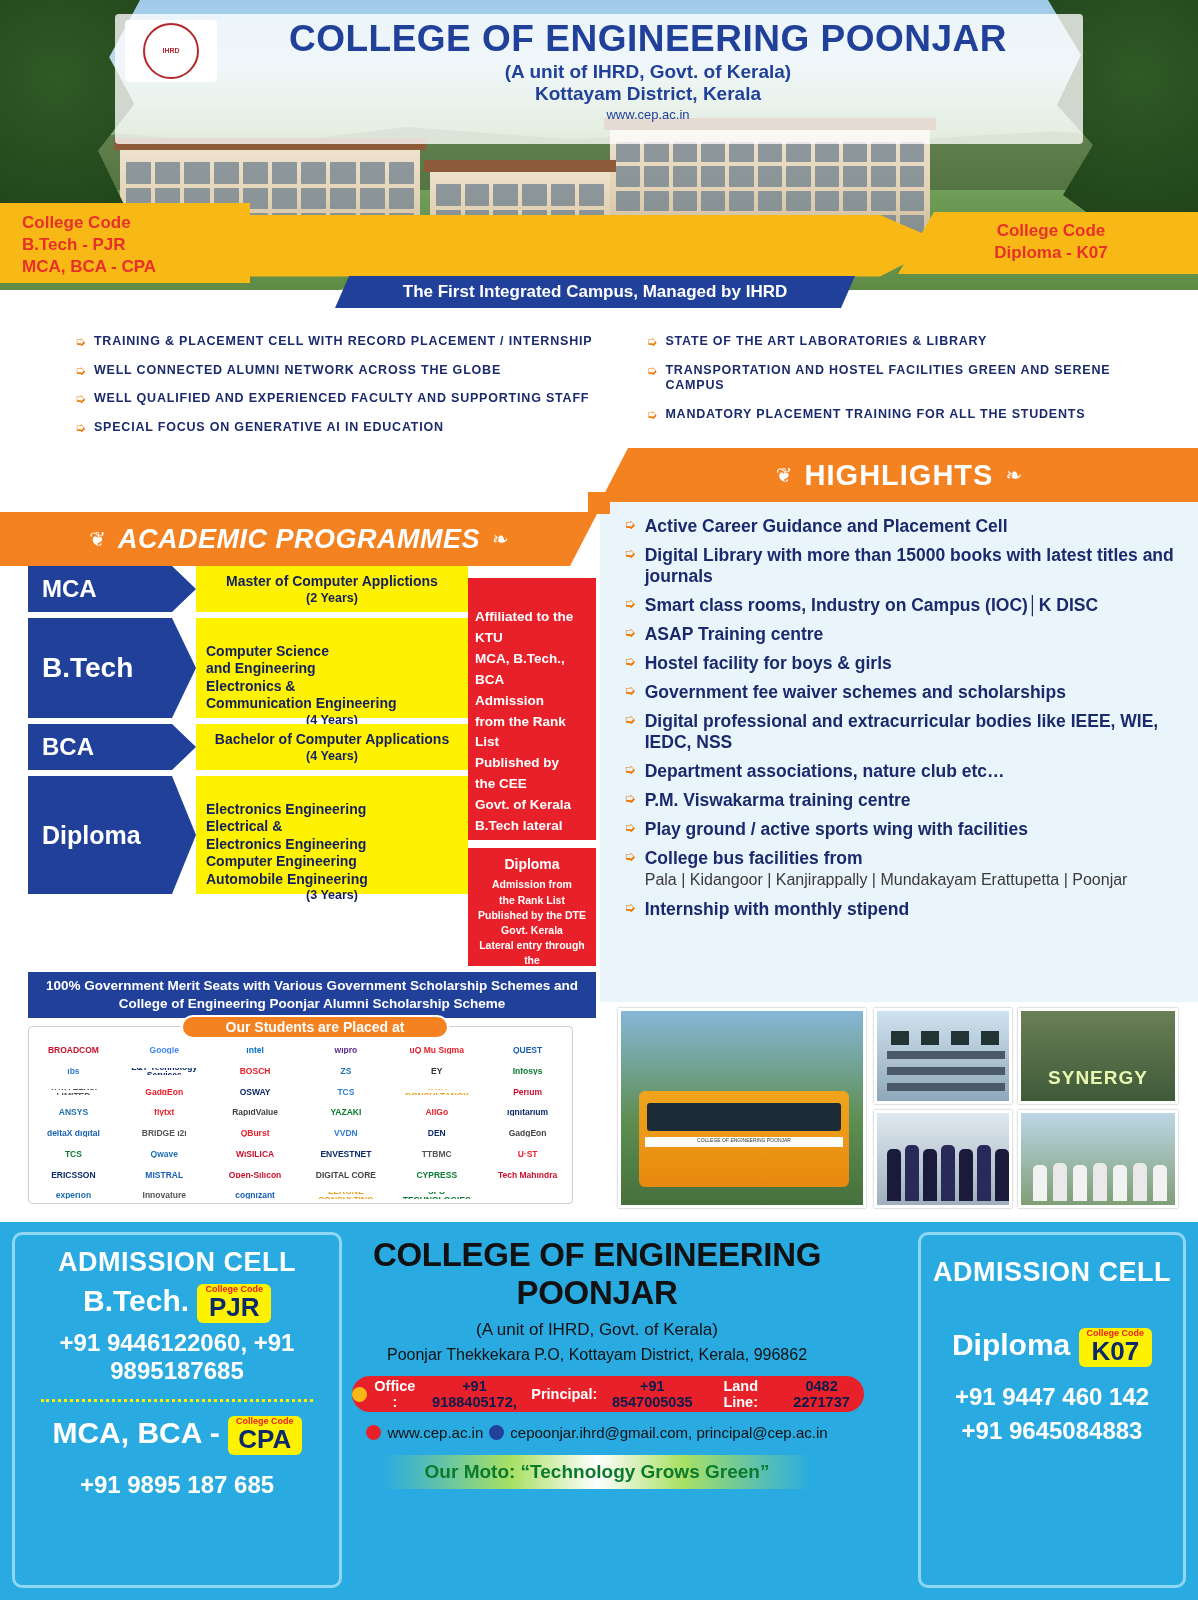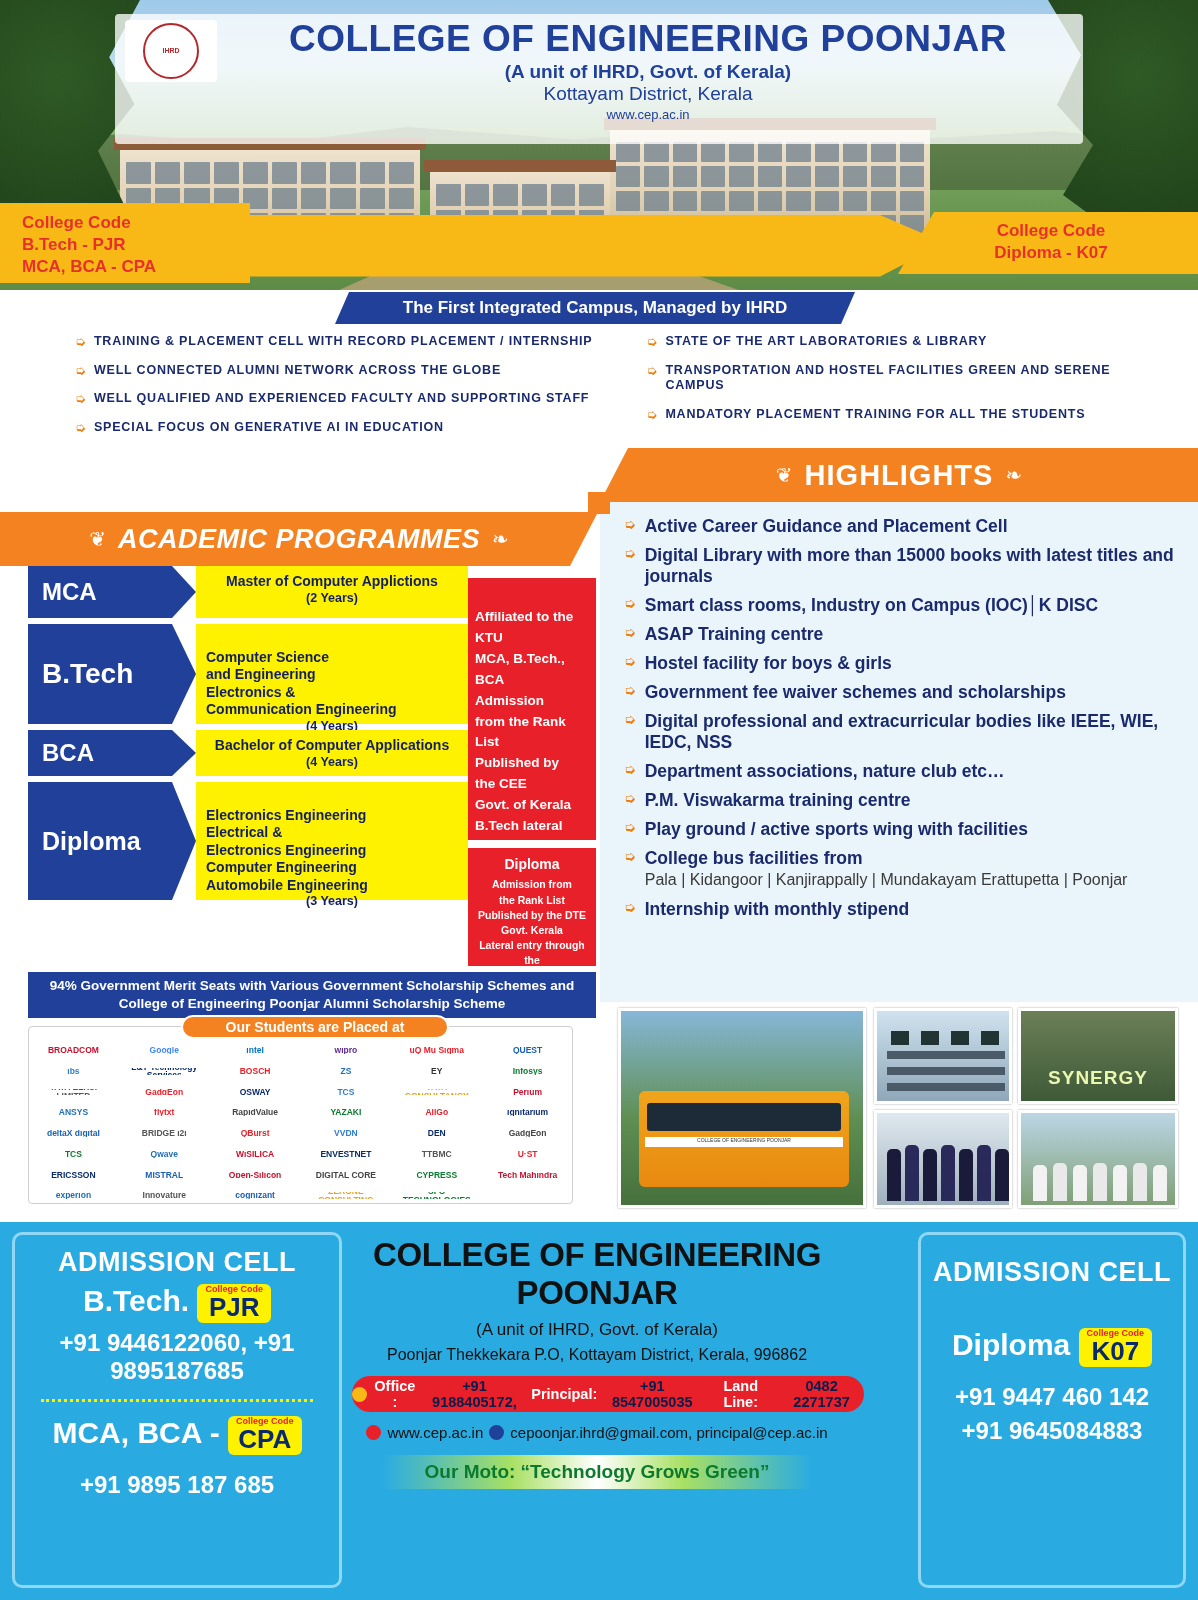--- a/index.html
+++ b/index.html
@@ -76,21 +76,21 @@
     display: flex; align-items: center; justify-content: center;
     font-size: 7px; color: #b3282d; text-align: center; line-height: 1.05;
     font-weight: bold;
   }
   .title-wrap { flex: 1; text-align: center; }
   .col-title {
     font-size: 37px; font-weight: bold; color: #21409a; letter-spacing: .5px;
     line-height: 1.05; white-space: nowrap;
   }
   .col-sub1 { font-size: 19px; font-weight: bold; color: #21409a; margin-top: 2px; }
-  .col-sub2 { font-size: 19px; font-weight: normal; color: #21409a; }
+  .col-sub2 { font-size: 19px; font-weight: bold; color: #21409a; }
   .col-web { font-size: 13px; color: #21409a; margin-top: 2px; }
   .yellow-band {
     position: absolute; left: 0; top: 203px; height: 80px; width: 945px;
     background: #f8b917;
     clip-path: polygon(0 0, 250px 0, 250px 12px, 880px 12px, 945px 50%, 880px 92%, 250px 92%, 250px 100%, 0 100%);
   }
   .code-left {
     position: absolute; left: 22px; top: 212px; color: #e8302a;
     font-size: 17px; font-weight: bold; line-height: 1.3; z-index: 4;
   }
@@ -98,21 +98,21 @@
     position: absolute; right: 0; top: 212px; width: 300px; height: 62px;
     background: #f8b917;
     clip-path: polygon(36px 0, 100% 0, 100% 100%, 0 100%);
   }
   .code-right {
     position: absolute; right: 22px; top: 220px; color: #e8302a;
     font-size: 17px; font-weight: bold; line-height: 1.3; text-align: center;
     width: 250px; z-index: 4;
   }
   .first-campus {
-    position: absolute; left: 335px; top: 292px; width: 520px; height: 32px;
+    position: absolute; left: 335px; top: 276px; width: 520px; height: 32px;
     background: #21409a; color: #fff;
     clip-path: polygon(14px 0, 100% 0, calc(100% - 14px) 100%, 0 100%);
     display: flex; align-items: center; justify-content: center;
     font-size: 17px; font-weight: bold;
     z-index: 5;
   }
 
   
   .features {
     position: absolute; left: 0; top: 326px; width: 1198px; height: 120px;
@@ -530,21 +530,21 @@
 </div>
 
 <div class="sq-accent"></div>
 <div class="ap-head">
   <span class="flourish">❦</span>
   <span class="ap-head-txt">ACADEMIC PROGRAMMES</span>
   <span class="flourish">❧</span>
 </div>
 
 <div class="ap-panel">
-  <div class="prog-row" style="height:52px;">
+  <div class="prog-row" style="height:46px;">
     <div class="prog-badge">MCA</div>
     <div class="prog-desc center" style="max-width:272px;">
       <span>Master of Computer Applictions</span>
       <div class="yrs">(2 Years)</div>
     </div>
   </div>
 
   <div class="prog-row" style="height:100px;">
     <div class="prog-badge" style="font-size:28px;">B.Tech</div>
     <div class="prog-desc" style="max-width:272px; white-space:pre-line;">
@@ -594,21 +594,21 @@
 <div class="dip-box">
   <div class="dip-t">Diploma</div>
   <div style="white-space:pre-line;">Admission from
 the Rank List
 Published by the DTE
 Govt. Kerala
 Lateral entry through the
 DTE, Govt. of Kerala</div>
 </div>
 
-<div class="merit-bar">94% Government Merit Seats with Various Government Scholarship Schemes and College of Engineering Poonjar Alumni Scholarship Scheme</div>
+<div class="merit-bar">100% Government Merit Seats with Various Government Scholarship Schemes and College of Engineering Poonjar Alumni Scholarship Scheme</div>
 
 <div class="place-box">
   <div class="place-title">Our Students are Placed at</div>
   <div class="logo-grid">
     <div class="logo-cell" style="color:#c8102e;">BROADCOM</div>
     <div class="logo-cell" style="color:#4285f4;">Google</div>
     <div class="logo-cell" style="color:#0071c5;">intel</div>
     <div class="logo-cell" style="color:#5c2d91;">wipro</div>
     <div class="logo-cell" style="color:#e8202a;">uQ Mu Sigma</div>
     <div class="logo-cell" style="color:#1a5fb4;">QUEST</div>

